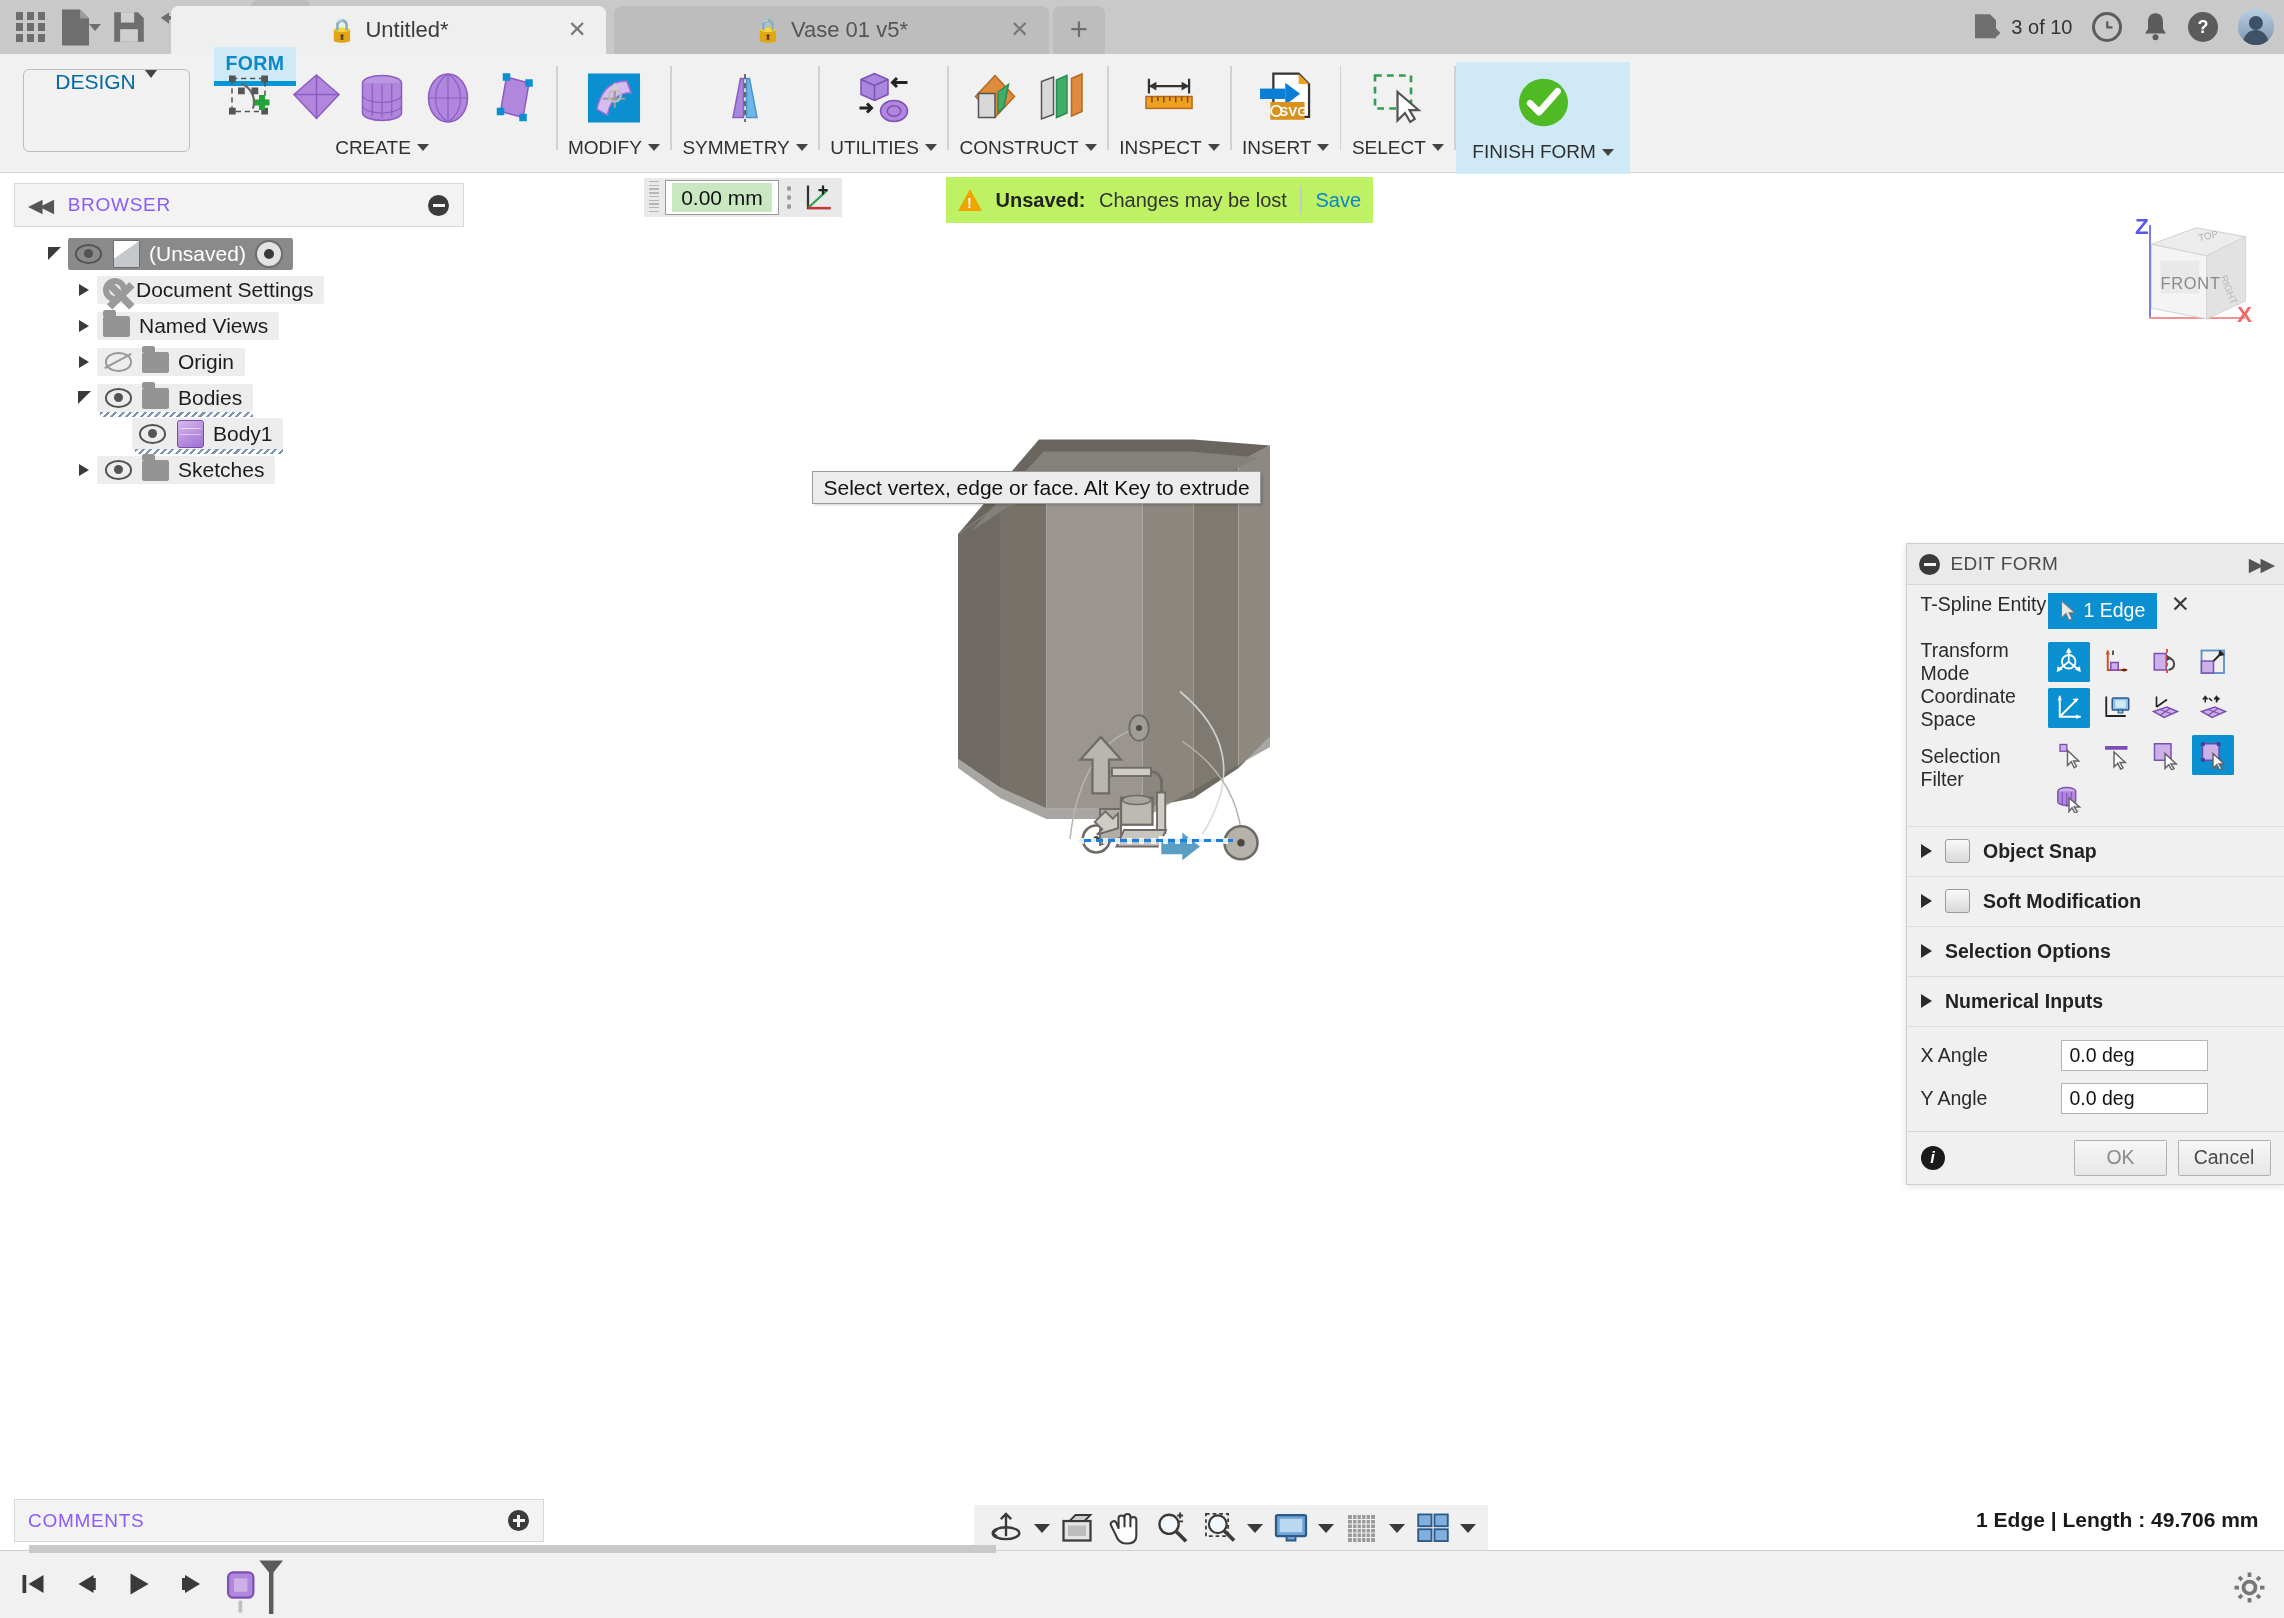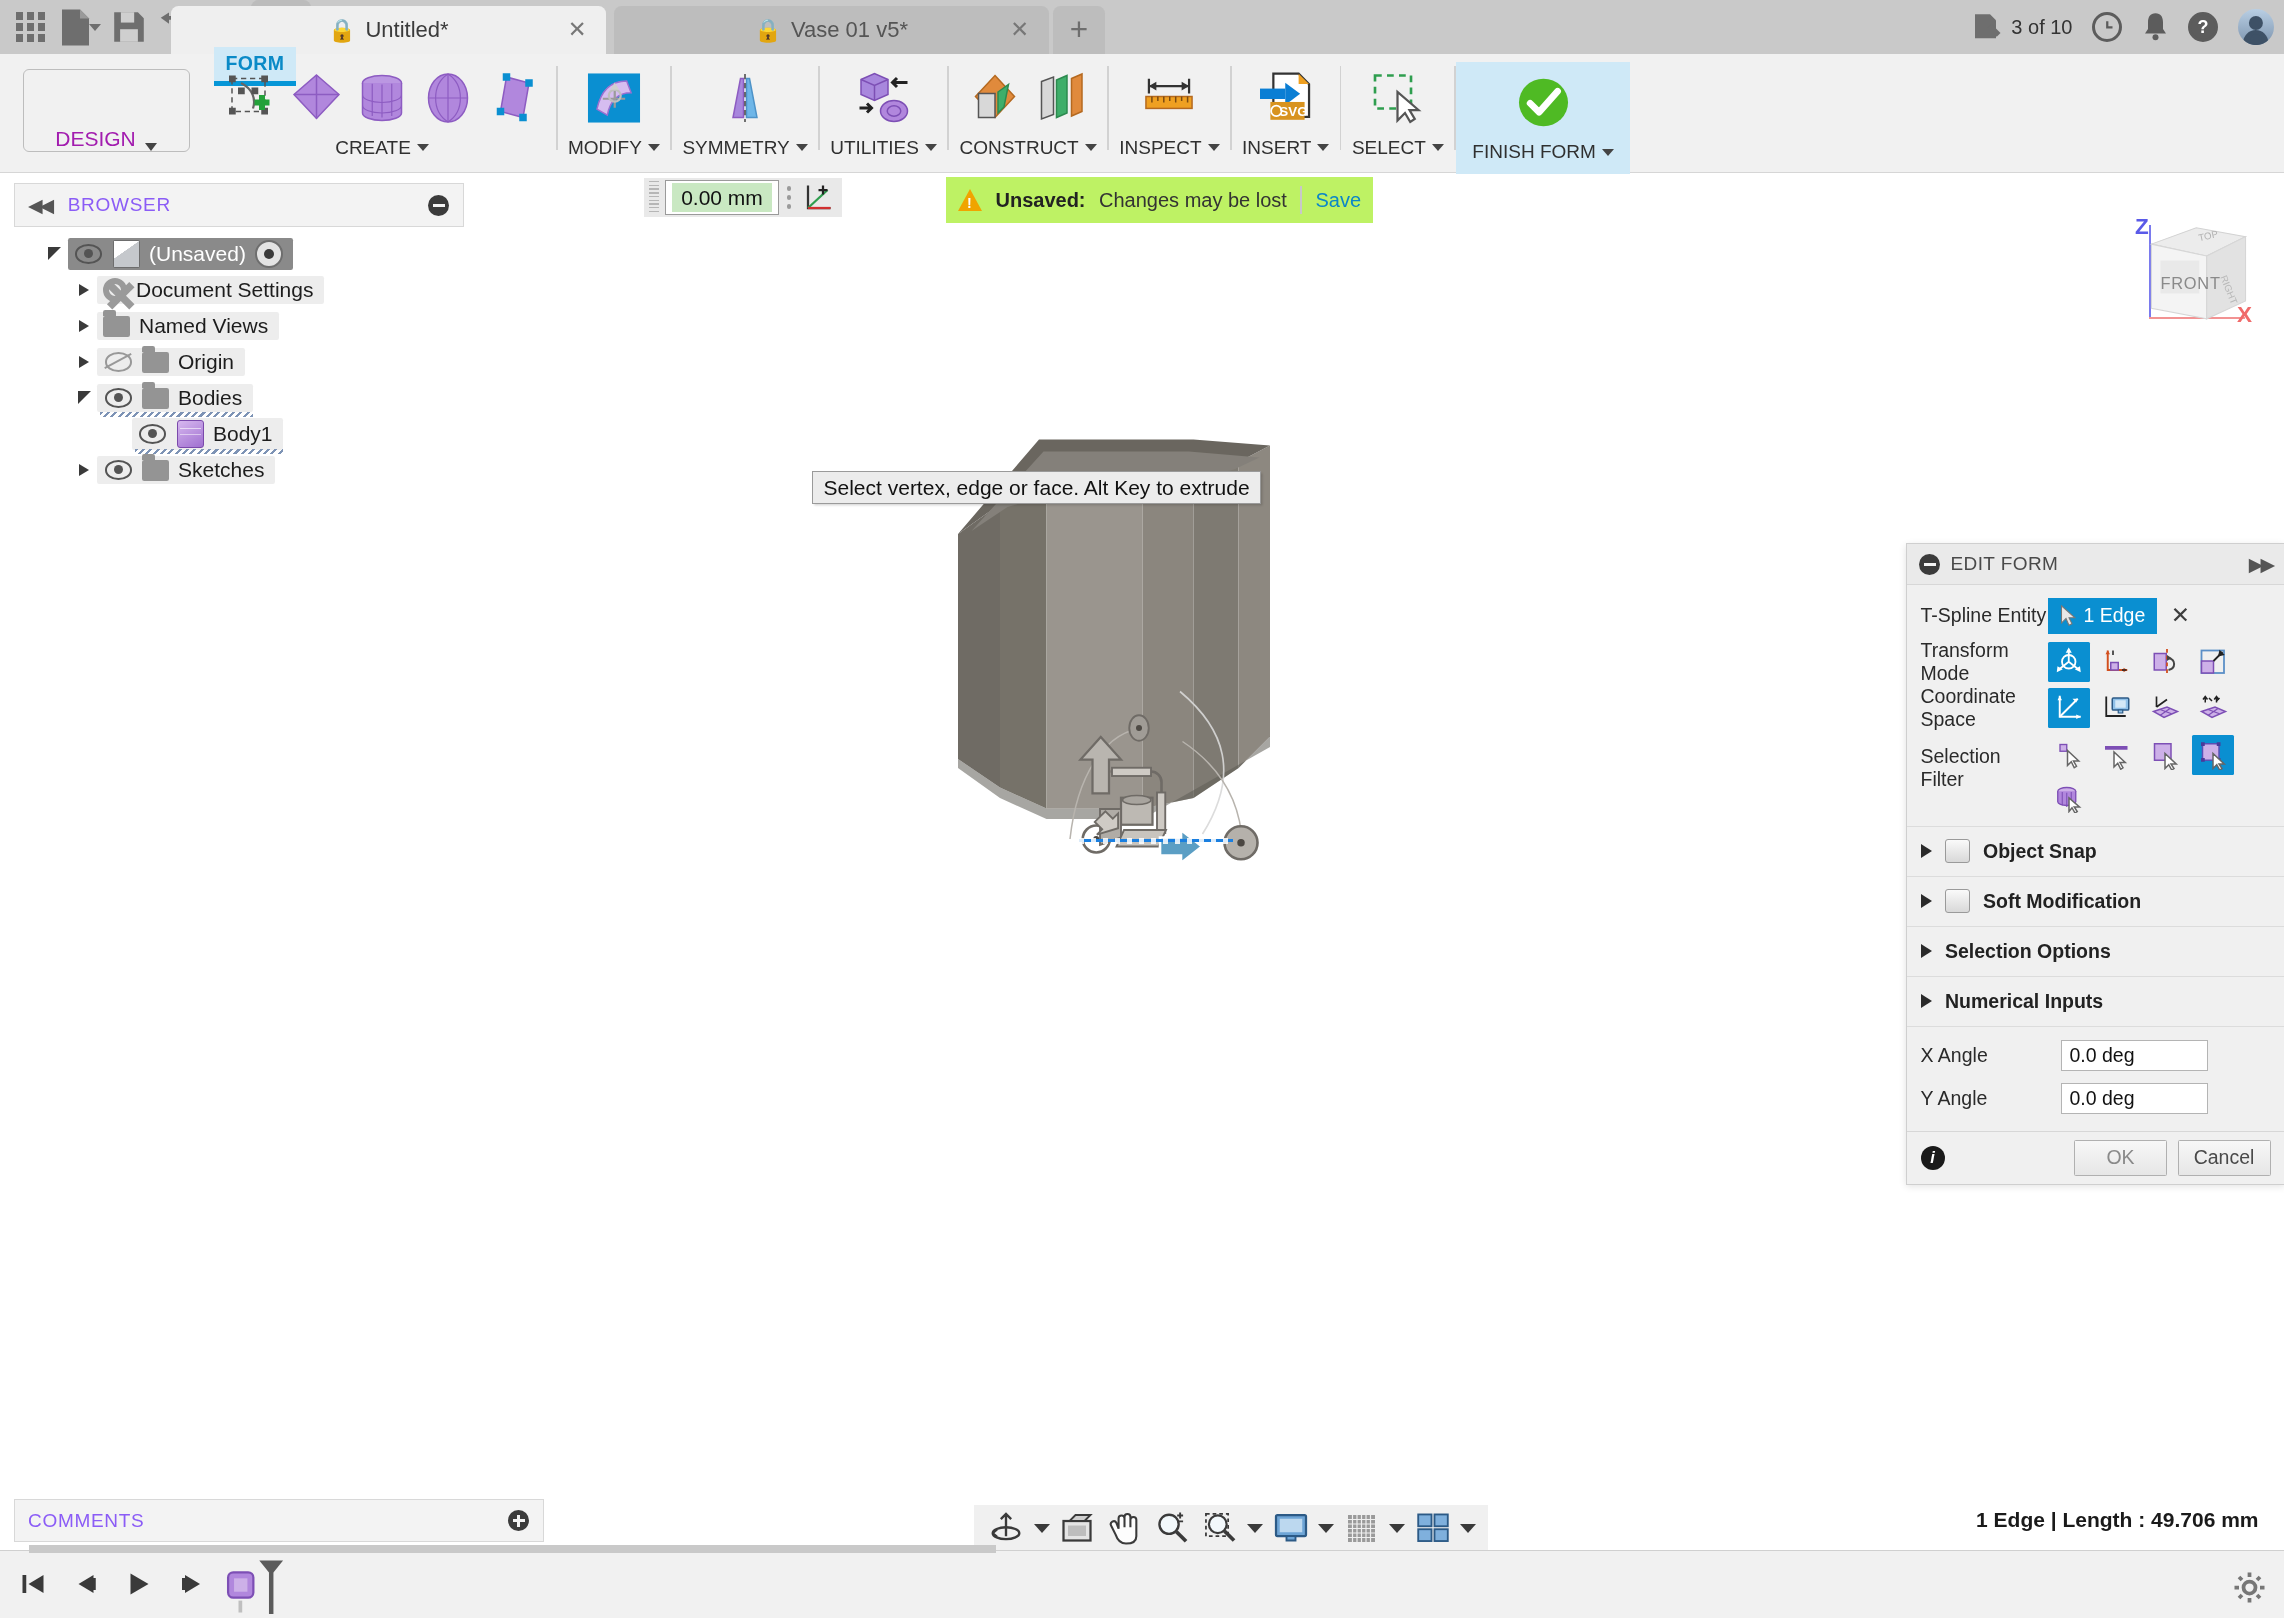--- a/index.html
+++ b/index.html
@@ -33,21 +33,21 @@
   .tr-item{display:flex;align-items:center;gap:7.5px;font-size:20px;color:#333;cursor:pointer;}
   .circ-ico{width:30px;height:30px;border-radius:50%;border:3px solid #5c5c5c;display:flex;align-items:center;justify-content:center;font-size:18px;color:#5c5c5c;font-weight:bold;box-sizing:border-box;}
   .avatar{width:36px;height:36px;border-radius:50%;background:linear-gradient(#b9cfe4,#7c93ad);position:relative;overflow:hidden;}
   .avatar::after{content:"";position:absolute;left:50%;top:6.7px;transform:translateX(-50%);width:14.2px;height:14.2px;border-radius:50%;background:#3e5166;box-shadow:0 16.5px 0 -1.5px #3e5166, 0 0 0 0 #3e5166;}
   .avatar::before{content:"";position:absolute;left:50%;top:21px;transform:translateX(-50%);width:25.5px;height:21px;border-radius:12.7px 12.7px 0 0;background:#3e5166;}
 
   
   .ribbon{position:absolute;left:0;top:54px;width:2284px;height:118px;background:#f1f1f1;border-bottom:1.5px solid #d6d6d6;}
   .formtab{position:absolute;left:214px;top:-7.5px;width:82px;height:34px;background:#cfe9f7;display:flex;align-items:center;justify-content:center;color:#0a8ac7;font-size:19.5px;font-weight:bold;letter-spacing:0.4px;}
   .formtab::after{content:"";position:absolute;left:0;bottom:-5.2px;width:82px;height:5.2px;background:#0696d7;}
-  .designbox{position:absolute;left:22.5px;top:15px;width:165px;height:81px;border:1.5px solid #bdbdbd;border-radius:6px;display:flex;align-items:flex-end;justify-content:center;font-size:21px;color:#a21caf;cursor:pointer;}
+  .designbox{position:absolute;left:22.5px;top:15px;width:165px;height:81px;border:1.5px solid #bdbdbd;border-radius:6px;display:flex;align-items:flex-start;justify-content:center;font-size:21px;color:#0369a1;cursor:pointer;}
   .designbox .c{margin-left:9px;width:0;height:0;border-left:6.7px solid transparent;border-right:6.7px solid transparent;border-top:8.2px solid #444;}
 
   .rgroups{position:absolute;left:208px;top:7.5px;height:111px;display:flex;align-items:flex-start;}
   .rgroup{display:flex;flex-direction:column;align-items:center;height:105px;position:relative;padding:0 10.5px;}
   .rgroup .icons{display:flex;align-items:center;gap:3px;height:72px;}
   .ritem{width:63px;height:66px;display:flex;align-items:center;justify-content:center;cursor:pointer;border-radius:3px;}
   .rlabel{font-size:19px;color:#303030;display:flex;align-items:center;gap:6px;margin-top:3px;white-space:nowrap;}
   .rlabel .c{width:0;height:0;border-left:6px solid transparent;border-right:6px solid transparent;border-top:7.5px solid #444;}
   .rsep{width:1.5px;height:84px;background:#d2d2d2;margin-top:4.5px;}
   .finish{background:#cfe9f7;height:111px;padding:4.5px 16.5px 0;}
@@ -142,21 +142,21 @@
   .navb{width:40px;height:36px;display:flex;align-items:center;justify-content:center;cursor:pointer;}
   .navcar{width:0;height:0;border-left:8.2px solid transparent;border-right:8.2px solid transparent;border-top:9.7px solid #3a3a3a;cursor:pointer;}
   .statusright{position:absolute;right:25.5px;top:1508px;font-size:21px;color:#1a1a1a;font-weight:bold;}
 
   
   .dialog{position:absolute;left:1906px;top:543px;width:377px;background:#f0f0f0;border:1.5px solid #cfcfcf;box-shadow:0 2.2px 7.5px rgba(0,0,0,.12);}
   .dlg-hdr{height:40px;background:#eaeaea;border-bottom:1.5px solid #d7d7d7;display:flex;align-items:center;padding:0 12px;justify-content:space-between;}
   .dlg-hdr .l{display:flex;align-items:center;gap:10.5px;}
   .dlg-title{font-size:19px;color:#4a4a4a;letter-spacing:0.4px;}
   .dlg-body{padding:7.5px 0 0 0;}
-  .drow{display:flex;align-items:center;min-height:46px;padding:0 13.5px;}
+  .drow{display:flex;min-height:46px;padding:0 13.5px;}
   .dlabel{width:127px;font-size:19.5px;color:#2a2a2a;}
   .pill{height:36px;background:#0a8fd1;display:flex;align-items:center;gap:7.5px;padding:0 12px;color:#fff;font-size:19.5px;cursor:pointer;}
   .xbtn{margin-left:13.5px;font-size:23px;color:#3d3d3d;cursor:pointer;line-height:1;}
   .tgroup{display:flex;align-items:center;gap:6px;}
   .tbtn{width:42px;height:40px;display:flex;align-items:center;justify-content:center;cursor:pointer;border-radius:1.5px;}
   .tbtn.on{background:#0a8fd1;}
 
   .secrow{display:flex;align-items:center;height:49px;padding:0 13.5px;border-top:1.5px solid #dcdcdc;gap:13.5px;}
   .secrow.first{border-top:1.5px solid #dcdcdc;margin-top:7.5px;}
   .tri{width:0;height:0;border-left:11.2px solid #2a2a2a;border-top:7.5px solid transparent;border-bottom:7.5px solid transparent;cursor:pointer;}

